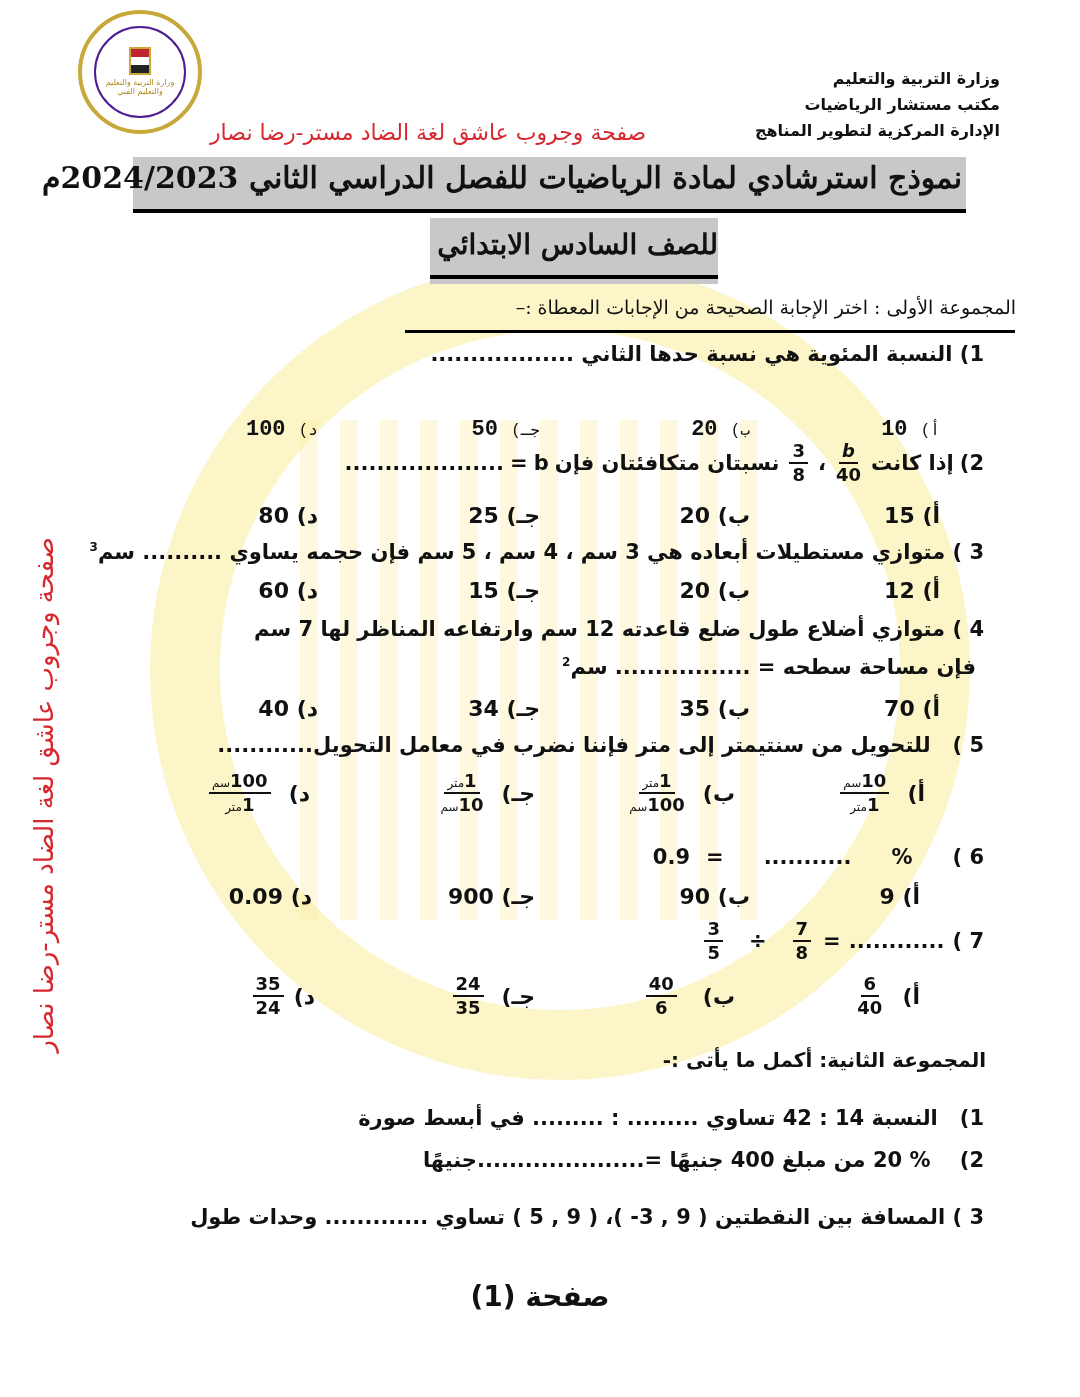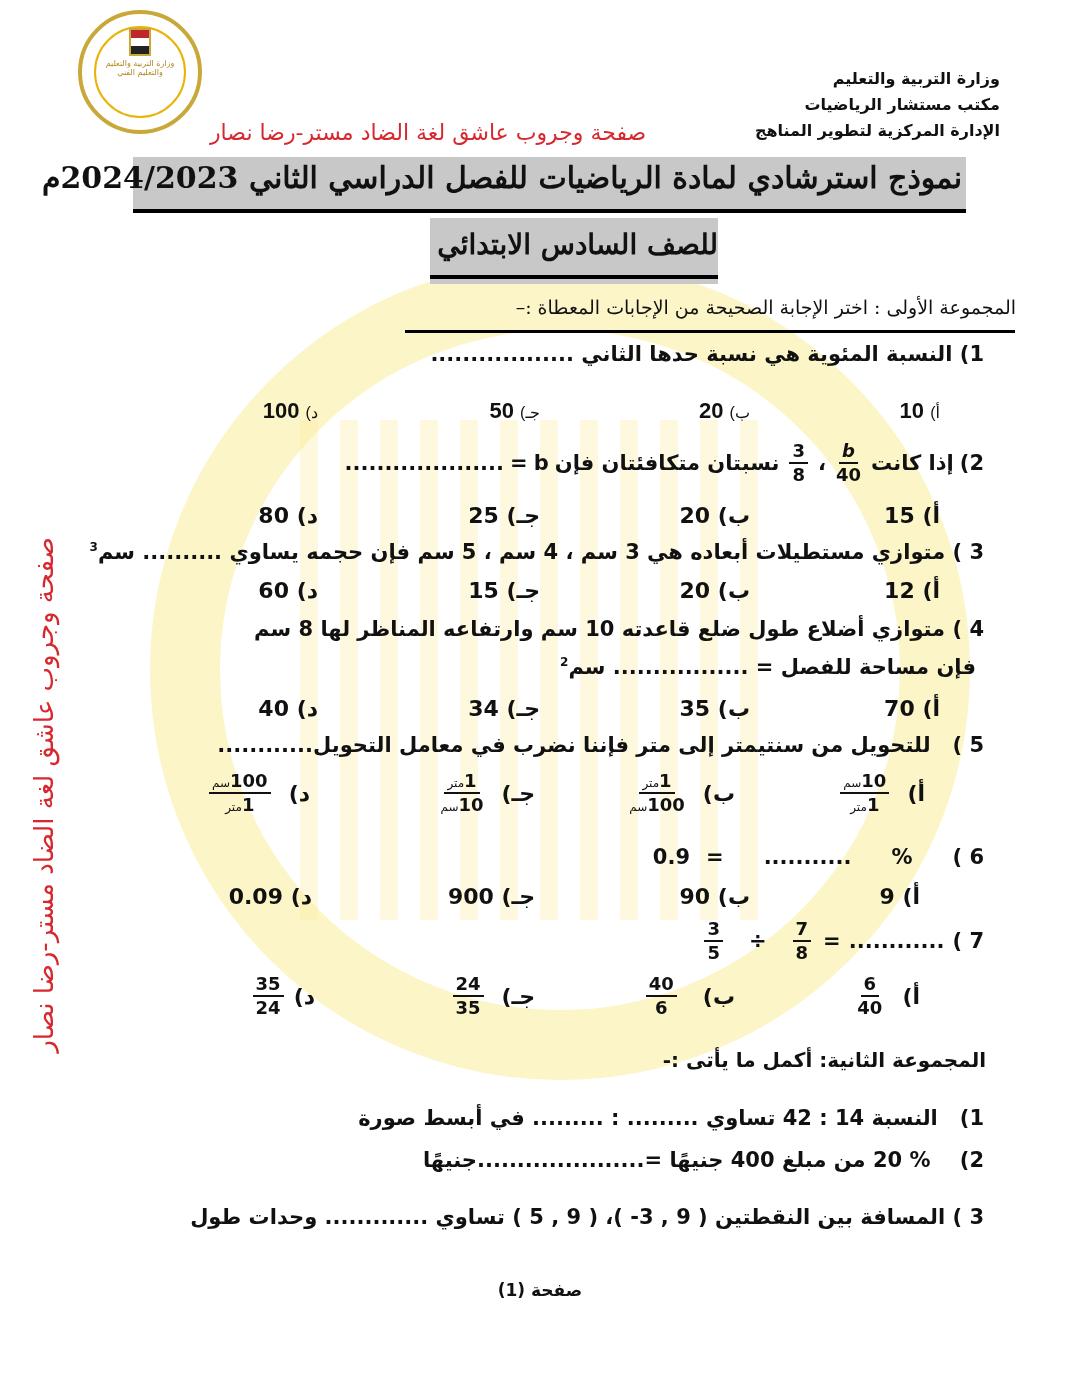--- a/index.html
+++ b/index.html
@@ -11,51 +11,51 @@
     position: absolute; left: 150px; top: 260px; width: 820px; height: 820px;
     border-radius: 50%; border: 70px solid #fbf1b4; opacity: 0.75; pointer-events: none;
   }
   .watermark-inner {
     position: absolute; left: 300px; top: 420px; width: 480px; height: 500px;
     background: repeating-linear-gradient(90deg, rgba(250,235,160,0.35) 0 18px, transparent 18px 40px);
     pointer-events: none;
   }
   .logo { position: absolute; left: 78px; top: 10px; width: 124px; height: 124px; border-radius: 50%;
     border: 4px solid #c9a83a; background: #fff; display: flex; align-items: center; justify-content: center; }
-  .logo-inner { width: 92px; height: 92px; border-radius: 50%; border: 2px solid #eab308;
-    display: flex; flex-direction: column; align-items: center; }
+  .logo-inner { width: 92px; height: 92px; border-radius: 50%; border: 2px solid #4c1d95;
+    display: flex; flex-direction: column; align-items: center; justify-content: center; }
   .eagle { width: 22px; height: 28px; background: linear-gradient(#c0262d 0 33%, #fff 33% 66%, #222 66%); border: 2px solid #c9a83a; margin-bottom: 4px; }
   .logo-text { font-size: 8px; color: #b08a20; text-align: center; line-height: 1.1; }
   .ministry { position: absolute; right: 80px; top: 66px; text-align: right; direction: rtl;
     font-weight: bold; font-size: 16px; line-height: 26px; }
   .ministry div { white-space: nowrap; }
   .red-line { position: absolute; left: 210px; top: 120px; color: #d6282e; font-size: 22px; direction: rtl; white-space: nowrap; }
   .title-box { position: absolute; left: 133px; top: 157px; width: 833px; height: 56px; background: #c8c8c8; }
   .title-text { position: absolute; right: 118px; top: 160px; direction: rtl; font-family: "DejaVu Serif", "Liberation Serif", serif;
     font-weight: bold; font-size: 30px; white-space: nowrap; }
   .title-underline { position: absolute; left: 133px; top: 209px; width: 833px; height: 4px; background: #000; }
   .sub-box { position: absolute; left: 430px; top: 218px; width: 288px; height: 66px; background: #c8c8c8; }
   .sub-text { position: absolute; right: 362px; top: 228px; direction: rtl; font-family: "DejaVu Serif", "Liberation Serif", serif;
     font-weight: bold; font-size: 28px; white-space: nowrap; }
   .sub-underline { position: absolute; left: 430px; top: 275px; width: 288px; height: 4px; background: #000; }
   .rtl { direction: rtl; position: absolute; white-space: nowrap; font-weight: bold; }
-  .serif { font-family: Liberation Sans, sans-serif; }
+  .serif { font-family: Liberation Mono, monospace; margin-top: 19px; }
   .group1 { right: 64px; top: 296px; font-size: 19px; font-family: "DejaVu Serif", serif; font-weight: normal; }
   .group1-line { position: absolute; left: 405px; top: 330px; width: 610px; height: 3px; background: #000; }
   .q { font-size: 21px; }
   .opt { position: absolute; font-size: 22px; font-weight: bold; direction: rtl; white-space: nowrap; }
   .frac { display: inline-flex; flex-direction: column; align-items: center; vertical-align: middle; line-height: 1; font-size: 18px; margin: 0 4px; }
   .frac .num { border-bottom: 2px solid #111; padding: 0 3px 2px; }
   .frac .den { padding-top: 2px; }
   .frac .u { font-size: 12px; font-weight: normal; }
   .side { position: absolute; left: 24px; top: 450px; width: 40px; height: 690px; }
   .side-text { position: absolute; left: 50%; top: 50%; transform: translate(-50%, -50%) rotate(-90deg);
     color: #d6282e; font-size: 26px; white-space: nowrap; direction: rtl; }
   .group2 { right: 94px; top: 1048px; font-size: 20px; }
-  .footer { left: 0; right: 0; top: 1280px; text-align: center; font-size: 17px; }
+  .footer { left: 0; right: 0; top: 1280px; text-align: center; font-size: 28px; }
   sup { font-size: 12px; }
 </style>
 </head>
 <body>
 
 <div class="watermark"></div>
 <div class="watermark-inner"></div>
 
 <div class="logo">
   <div class="logo-inner">
@@ -117,24 +117,24 @@
 
 <div class="rtl q" style="right:96px; top:540px;">
   <span>3 )</span> <span>متوازي مستطيلات أبعاده هي 3 سم ، 4 سم ، 5 سم فإن حجمه يساوي .......... سم</span><sup>3</sup>
 </div>
 <div class="opt" style="right:140px; top:578px;"><span>أ)</span> <span>12</span></div>
 <div class="opt" style="right:330px; top:578px;"><span>ب)</span> <span>20</span></div>
 <div class="opt" style="right:540px; top:578px;"><span>جـ)</span> <span>15</span></div>
 <div class="opt" style="right:762px; top:578px;"><span>د)</span> <span>60</span></div>
 
 <div class="rtl q" style="right:96px; top:617px;">
-  <span>4 )</span> <span>متوازي أضلاع طول ضلع قاعدته 10 سم وارتفاعه المناظر لها 8 سم</span>
+  <span>4 )</span> <span>متوازي أضلاع طول ضلع قاعدته 12 سم وارتفاعه المناظر لها 7 سم</span>
 </div>
 <div class="rtl q" style="right:104px; top:655px;">
-  <span>فإن مساحة للفصل = ................. سم</span><sup>2</sup>
+  <span>فإن مساحة سطحه = ................. سم</span><sup>2</sup>
 </div>
 <div class="opt" style="right:140px; top:696px;"><span>أ)</span> <span>70</span></div>
 <div class="opt" style="right:330px; top:696px;"><span>ب)</span> <span>35</span></div>
 <div class="opt" style="right:540px; top:696px;"><span>جـ)</span> <span>34</span></div>
 <div class="opt" style="right:762px; top:696px;"><span>د)</span> <span>40</span></div>
 
 <div class="rtl q" style="right:96px; top:733px;">
   <span>5 )</span>&nbsp;&nbsp; <span>للتحويل من سنتيمتر إلى متر فإننا نضرب في معامل التحويل............</span>
 </div>
 <div class="opt" style="right:155px; top:772px; display:flex; align-items:center; gap:14px;">

